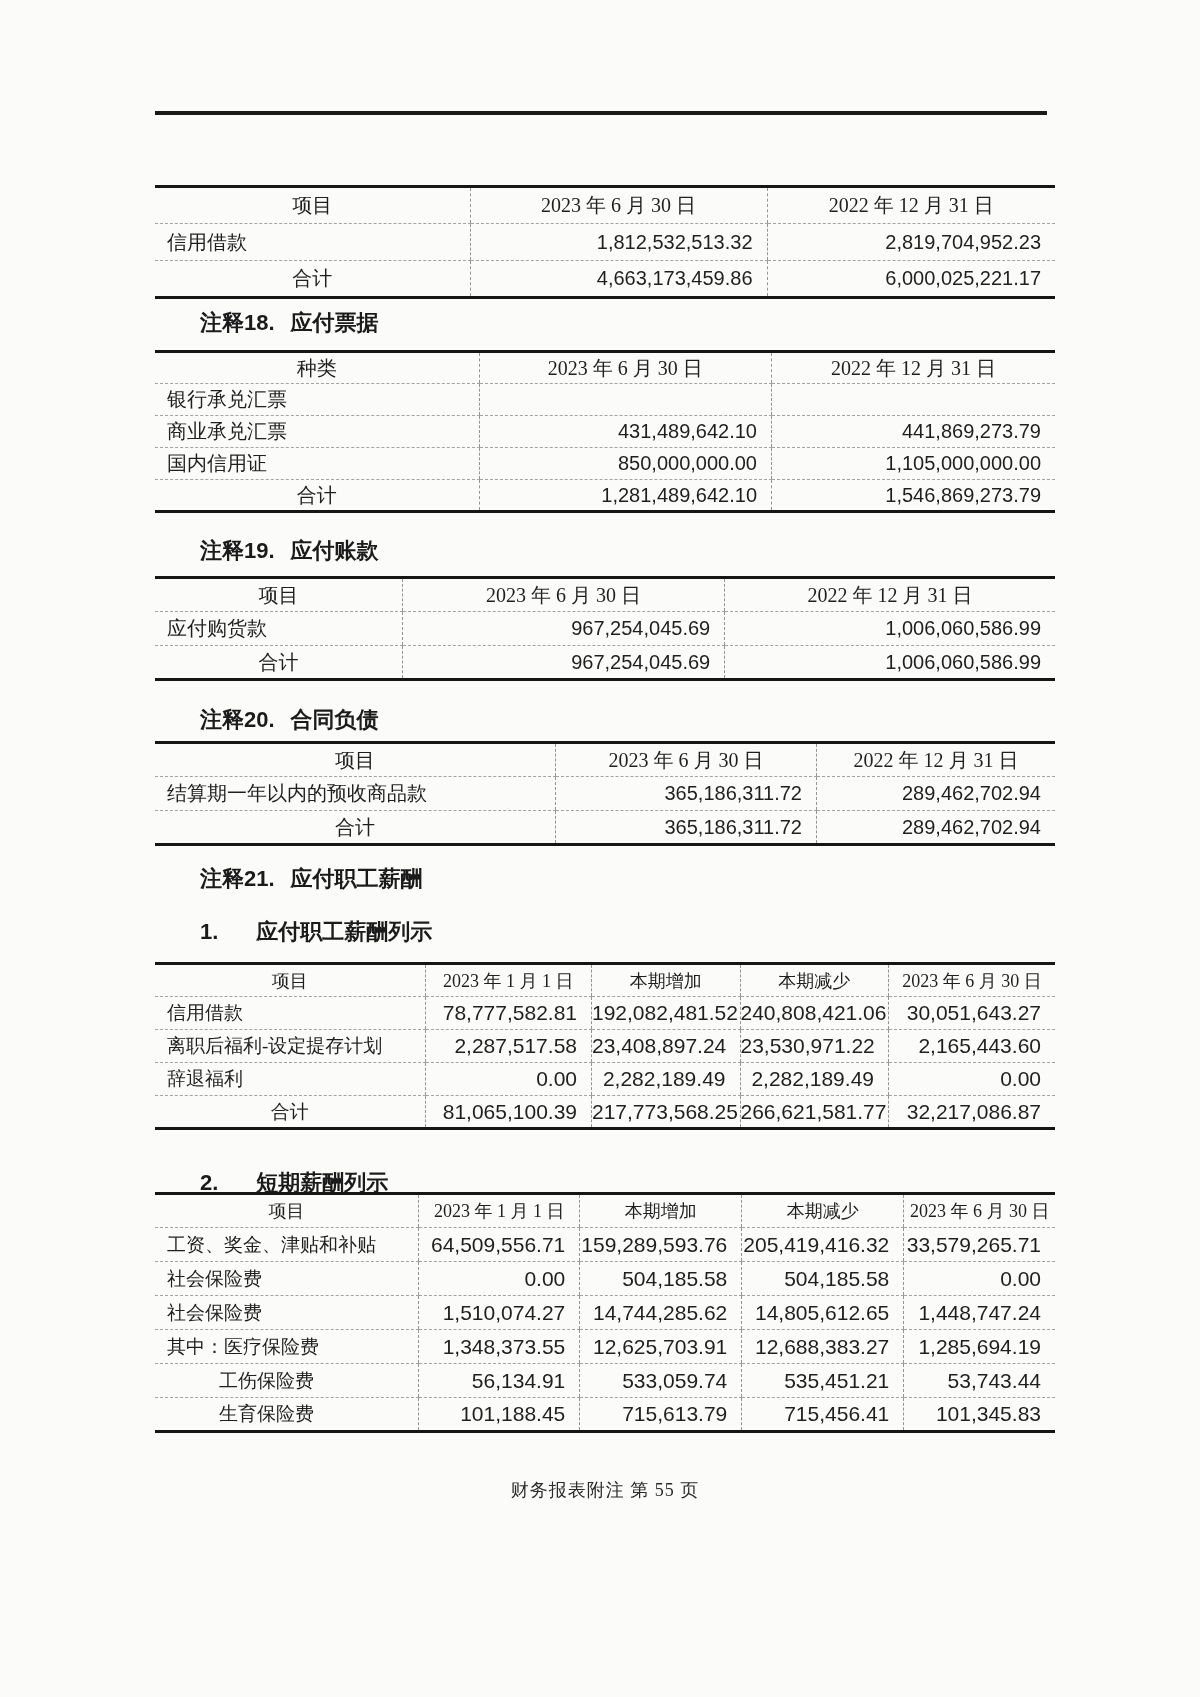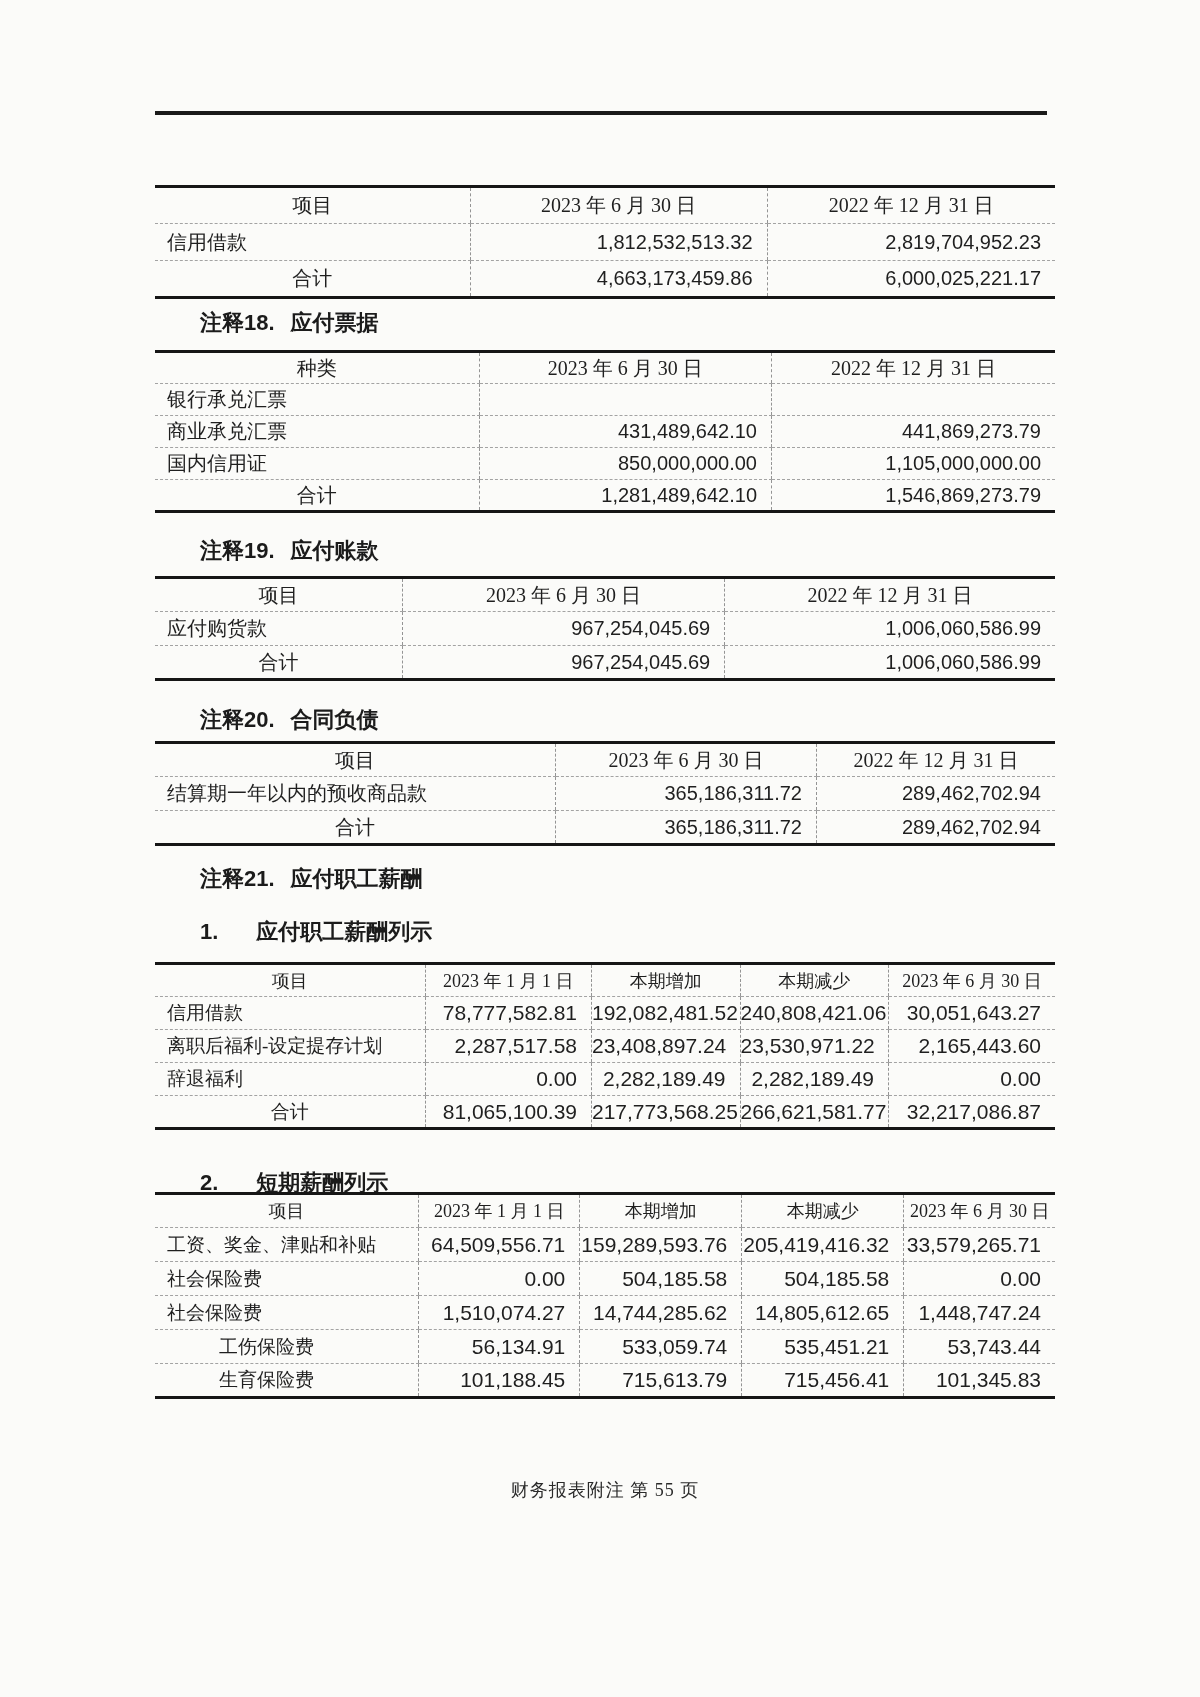--- a/index.html
+++ b/index.html
@@ -286,20 +286,27 @@
       <td class="num">0.00</td>
     </tr>
     <tr>
       <td class="lbl">社会保险费</td>
       <td class="num">1,510,074.27</td>
       <td class="num">14,744,285.62</td>
       <td class="num">14,805,612.65</td>
       <td class="num">1,448,747.24</td>
     </tr>
     <tr>
+      <td class="lbl">其中：医疗保险费</td>
+      <td class="num">1,348,373.55</td>
+      <td class="num">12,625,703.91</td>
+      <td class="num">12,688,383.27</td>
+      <td class="num">1,285,694.19</td>
+    </tr>
+    <tr>
       <td class="lbl indent">工伤保险费</td>
       <td class="num">56,134.91</td>
       <td class="num">533,059.74</td>
       <td class="num">535,451.21</td>
       <td class="num">53,743.44</td>
     </tr>
     <tr>
       <td class="lbl indent">生育保险费</td>
       <td class="num">101,188.45</td>
       <td class="num">715,613.79</td>

